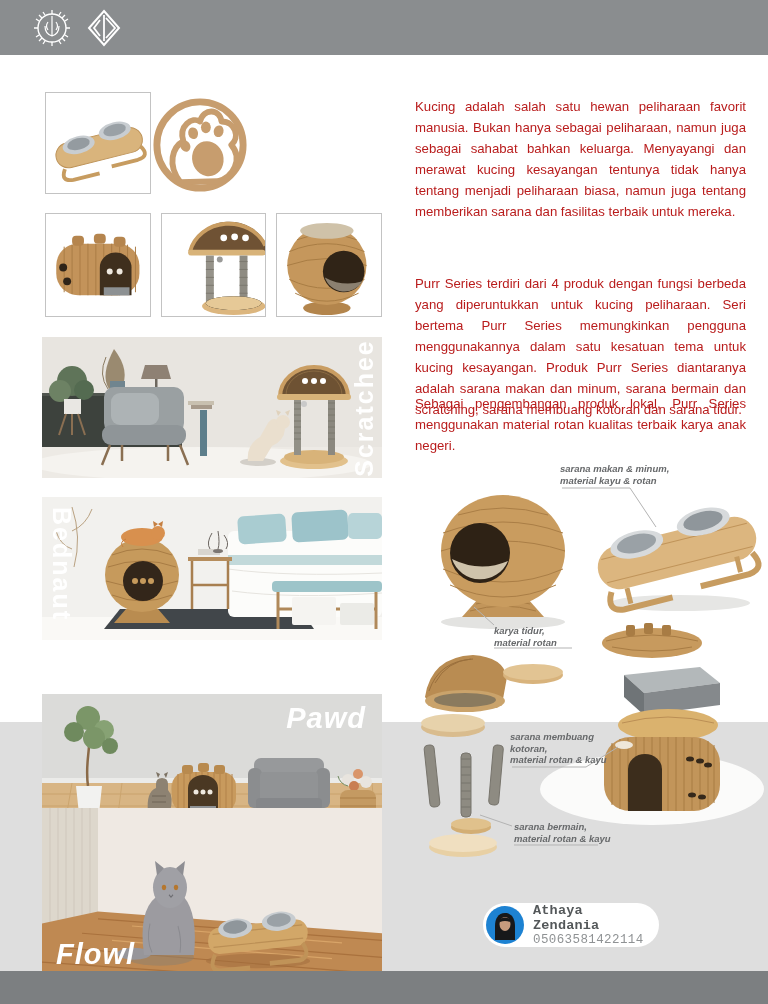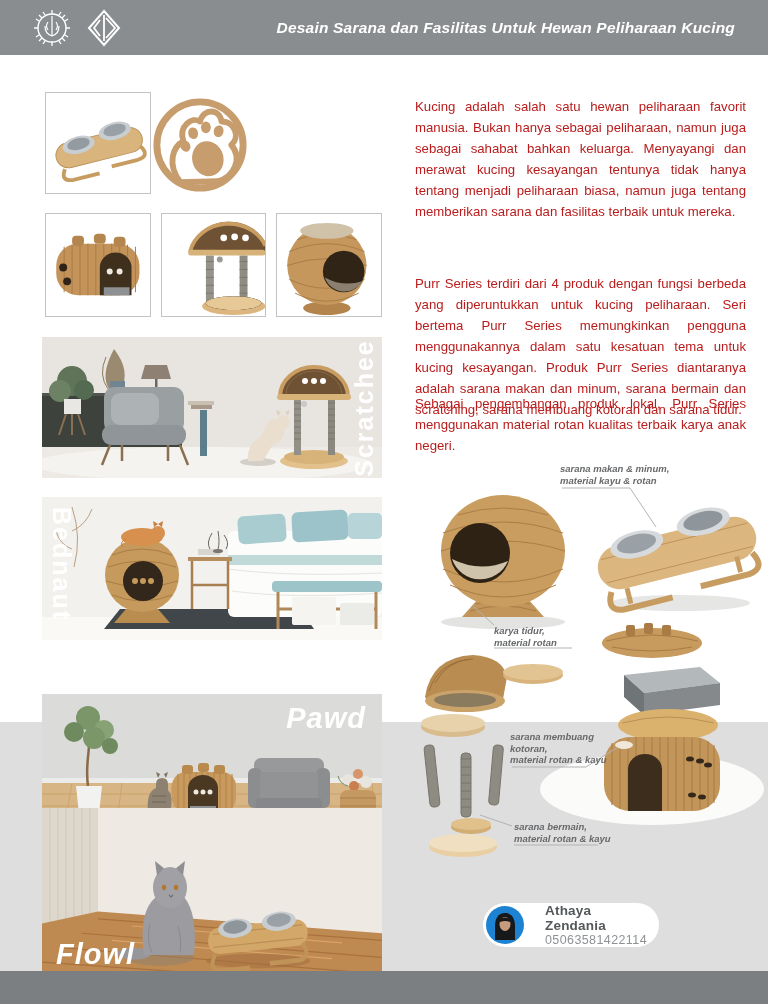--- a/index.html
+++ b/index.html
@@ -64,21 +64,21 @@
           font-weight:bold; color:#67696b; z-index:4; }
   #anno-1 { left:170px; top:8px; }
   #anno-2 { left:104px; top:170px; }
   #anno-3 { left:120px; top:276px; }
   #anno-4 { left:124px; top:366px; }
 
   
   .contact { position:absolute; left:483px; top:903px; width:176px; height:44px; background:#fff;
              border-radius:22px; display:flex; align-items:center; padding:3px; z-index:5; }
   .avatar { width:38px; height:38px; border-radius:50%; overflow:hidden; flex:0 0 auto; }
-  .contact-text { margin-left:21px; }
+  .contact-text { margin-left:9px;font-family:Liberation Mono, monospace; }
   .contact-name { font-size:13.5px; color:#54585a; font-weight:bold; letter-spacing:.2px; }
   .contact-phone { font-size:12.5px; color:#8f9294; letter-spacing:.4px; }
 </style>
 </head>
 <body>
 
 <div class="page">
 
   <div class="band-gray"></div>
 
@@ -90,21 +90,20 @@
       </g>
       <path d="M19,7 V27 M19,27 Q12,25 12,17 M19,27 Q26,25 26,17 M15,13 q-3,4 0,8 M23,13 q3,4 0,8" fill="none" stroke="#fff" stroke-width="1.2"></path>
     </svg>
     <div class="logo-gap"></div>
     <svg width="34" height="38" viewBox="0 0 34 38">
       <polygon points="17,2 32,19 17,36 2,19" fill="none" stroke="#fff" stroke-width="2"></polygon>
       <path d="M13,11 L7,19 L13,27" fill="none" stroke="#fff" stroke-width="1.8"></path>
       <path d="M19,9 L28,19 L19,29" fill="none" stroke="#fff" stroke-width="1.8"></path>
       <path d="M17,6 V32" stroke="#fff" stroke-width="1.8"></path>
     </svg>
-    <div class="topbar-title">Desain Sarana dan Fasilitas Untuk Hewan Peliharaan Kucing</div>
   </header>
 
   <div class="bowl-thumb">
     <svg width="100" height="96" viewBox="0 0 104 100">
       <g transform="rotate(-14 52 50)">
         <rect x="6" y="42" width="92" height="26" rx="13" fill="#d9b47c" stroke="#bd9257"></rect>
         <ellipse cx="32" cy="47" rx="17" ry="9" fill="#c8cdd1"></ellipse>
         <ellipse cx="32" cy="46" rx="12" ry="6" fill="#949ba0"></ellipse>
         <ellipse cx="72" cy="42" rx="17" ry="9" fill="#c8cdd1"></ellipse>
         <ellipse cx="72" cy="41" rx="12" ry="6" fill="#9aa1a6"></ellipse>

